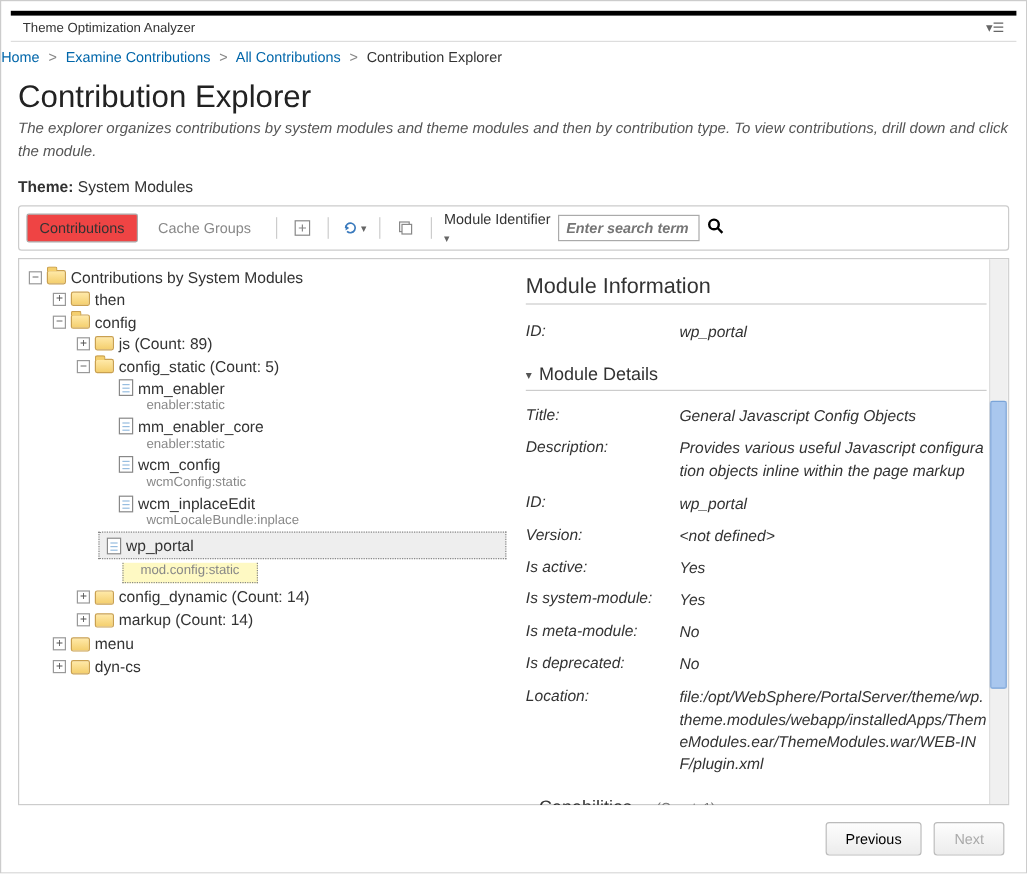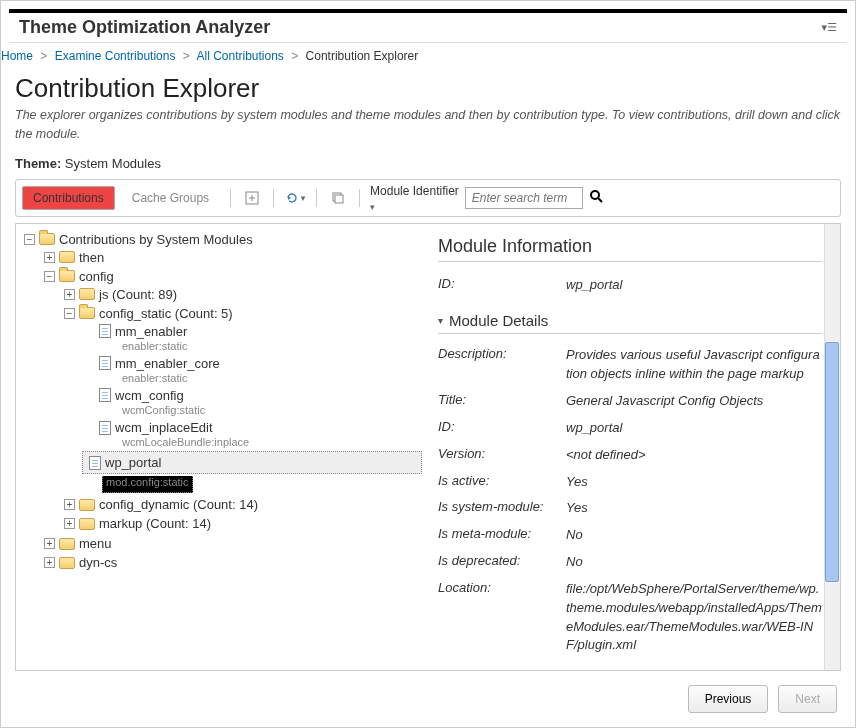--- a/index.html
+++ b/index.html
@@ -1,53 +1,53 @@
 <!DOCTYPE html>
 <html><head>
 <meta charset="utf-8">
 <style>
 * { box-sizing: border-box; margin: 0; padding: 0; }
 body { font-family: Arial, Helvetica, sans-serif; font-size: 13px; color: #333; background: #fff; }
 .app { width: 856px; height: 728px; border: 1px solid #ccc; position: relative; display: flex; flex-direction: column; }
 .topbar { height: 4px; background: #000; margin: 8px 8px 0 8px; }
 .header-row { display: flex; justify-content: space-between; align-items: center; padding: 4px 10px; border-bottom: 1px solid #ddd; margin: 0 8px; }
-.app-title { font-weight: bold; font-size: 18px; }
+.app-title { font-weight: normal; font-size: 11px; }
 .actions-icon { font-size: 11px; color: #666; cursor: pointer; }
 .breadcrumb { padding: 6px 0; font-size: 12px; }
 .breadcrumb a { color: #0066aa; text-decoration: none; }
 .breadcrumb .sep { color: #888; margin: 0 4px; }
 .breadcrumb .current { color: #333; }
 .page-title { font-size: 26px; font-weight: normal; padding: 4px 14px 2px; color: #222; }
 .subtitle { font-style: italic; color: #555; font-size: 12.5px; padding: 0 14px 8px; line-height: 1.5; }
 .theme-line { padding: 4px 14px 8px; font-size: 13px; }
 .theme-line b { font-weight: bold; }
 .toolbar { margin: 0 14px; border: 1px solid #ccc; border-radius: 3px; padding: 4px 6px; display: flex; align-items: center; gap: 6px; font-size: 12px; }
 .toolbar .tab { padding: 4px 10px; border: 1px solid transparent; border-radius: 2px; color: #888; cursor: pointer; }
 .toolbar .tab.active { border-color: #aaa; color: #333; background:#ef4444; }
 .toolbar .divider { width:1px; height:18px; background:#ccc; margin:0 4px; }
 .toolbar .icon-btn { width:22px; height:20px; display:flex; align-items:center; justify-content:center; cursor:pointer; color:#555; border-radius:2px; }
 .toolbar .label-drop { display:flex; align-items:flex-start; gap:4px; cursor:pointer; color:#333;flex-direction:column; }
 .toolbar .caret { font-size:9px; color:#666; }
-.toolbar input { border:1px solid #aaa; padding:3px 6px; font-size:12px; width:118px; color:#888; font-style:italic; }
+.toolbar input { border:1px solid #aaa; padding:3px 6px; font-size:12px; width:118px; color:#888; font-style:italic;font-weight:bold; }
 .toolbar .search-icon { font-weight:bold; font-size:14px; cursor:pointer; }
 .content { flex:1; display:flex; margin: 6px 14px 0; border:1px solid #ccc; min-height:0; position:relative; }
 .tree-pane { width:408px; overflow:auto; padding:6px 2px; font-size:13px; }
 .tree ul { list-style:none; padding-left:20px; }
 .tree > ul { padding-left:4px; }
 .tree li { padding:1px 0; }
 .node-row { display:flex; align-items:center; gap:4px; padding:1px 2px; white-space:nowrap; }
 .toggle { width:11px; height:11px; border:1px solid #999; font-size:10px; line-height:9px; text-align:center; color:#555; cursor:pointer; background:#fff; display:inline-block; flex-shrink:0; }
 .toggle.blank { border:none; background:none; }
 .folder-icon { width:16px; height:12px; border:1px solid #c9a050; background:linear-gradient(#ffe9a8,#f4cf6e); border-radius:2px; display:inline-block; position:relative; flex-shrink:0; }
 .folder-icon.open::before { content:""; position:absolute; left:-1px; top:-4px; width:7px; height:3px; background:#f4cf6e; border:1px solid #c9a050; border-bottom:none; border-radius:2px 2px 0 0; }
 .file-icon { width:12px; height:14px; border:1px solid #888; background:#fff; display:inline-block; position:relative; flex-shrink:0; }
 .file-icon::after { content:""; position:absolute; left:2px; top:3px; right:2px; height:1px; background:#97bde0; box-shadow:0 3px 0 #97bde0, 0 6px 0 #97bde0; }
 .sub-label { font-size:11px; color:#888; margin-left:40px; display:block; line-height:1.2; }
 li.selected > .node-row { background:#eee; border:1px dotted #888; padding:3px 6px; }
-li.selected .sub-label { margin-left:20px; background:#000000; border:1px dotted #888; border-top:none; padding:0 3px 3px; display:inline-block; }
+li.selected .sub-label { margin-left:20px; background:#fef9c3; border:1px dotted #888; border-top:none; padding:0 14px 3px; display:inline-block; }
 .detail-pane { flex:1; overflow:auto; padding:8px 18px 8px 14px; position:relative; }
 .scroll-gutter { position:absolute; right:0; top:0; bottom:0; width:16px; background:#f0f0f0; border-left:1px solid #ddd; }
 .scroll-thumb { position:absolute; right:1px; width:14px; background:#a9c7ee; border:1px solid #7aa4d8; border-radius:2px; }
 .section-title { font-size:18px; font-weight:normal; border-bottom:1px solid #ccc; padding-bottom:4px; margin:4px 0 10px; color:#333; }
 .kv-row { display:flex; padding:4px 0; font-size:13px; align-items:flex-start;font-style:italic; }
 .kv-row .k { width:128px; flex-shrink:0; color:#333; }
 .kv-row .v { flex:1; color:#333; word-break:break-all; line-height:1.45; }
 .collapsible { font-size:15px; border-bottom:1px solid #ccc; padding:4px 0; margin:10px 0 8px; display:flex; align-items:center; gap:6px; cursor:pointer; }
 .collapsible .arr { font-size:10px; color:#555; }
 .collapsible .count { font-size:11px; color:#777; font-weight:normal; }
@@ -242,26 +242,26 @@
       <div class="kv-row">
           <div class="k">ID:</div>
           <div class="v">wp_portal</div>
         </div>
 
       <div class="collapsible">
           <span class="arr">▾</span>
           <span>Module Details</span>
         </div>
       <div class="kv-row">
+          <div class="k">Title:</div>
+          <div class="v">General Javascript Config Objects</div>
+        </div>
+      <div class="kv-row">
           <div class="k">Description:</div>
           <div class="v">Provides various useful Javascript configuration objects inline within the page markup</div>
-        </div>
-      <div class="kv-row">
-          <div class="k">Title:</div>
-          <div class="v">General Javascript Config Objects</div>
         </div>
       <div class="kv-row">
           <div class="k">ID:</div>
           <div class="v">wp_portal</div>
         </div>
       <div class="kv-row">
           <div class="k">Version:</div>
           <div class="v">&lt;not defined&gt;</div>
         </div>
       <div class="kv-row">

